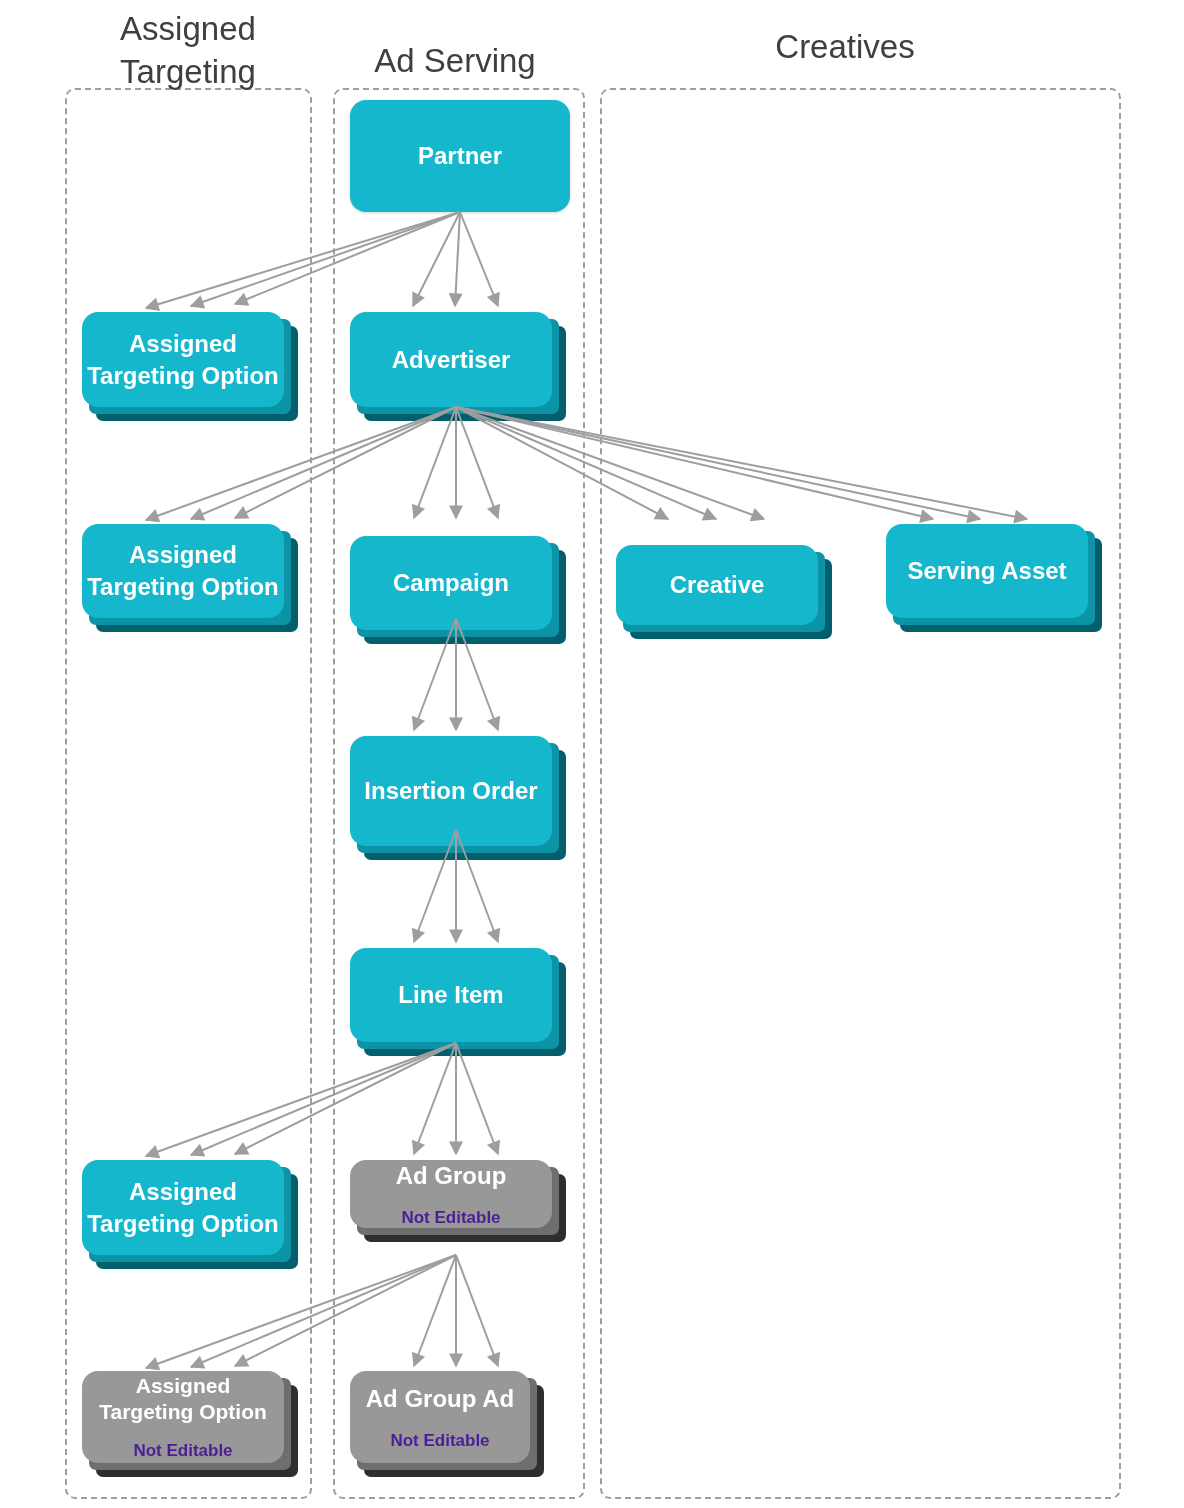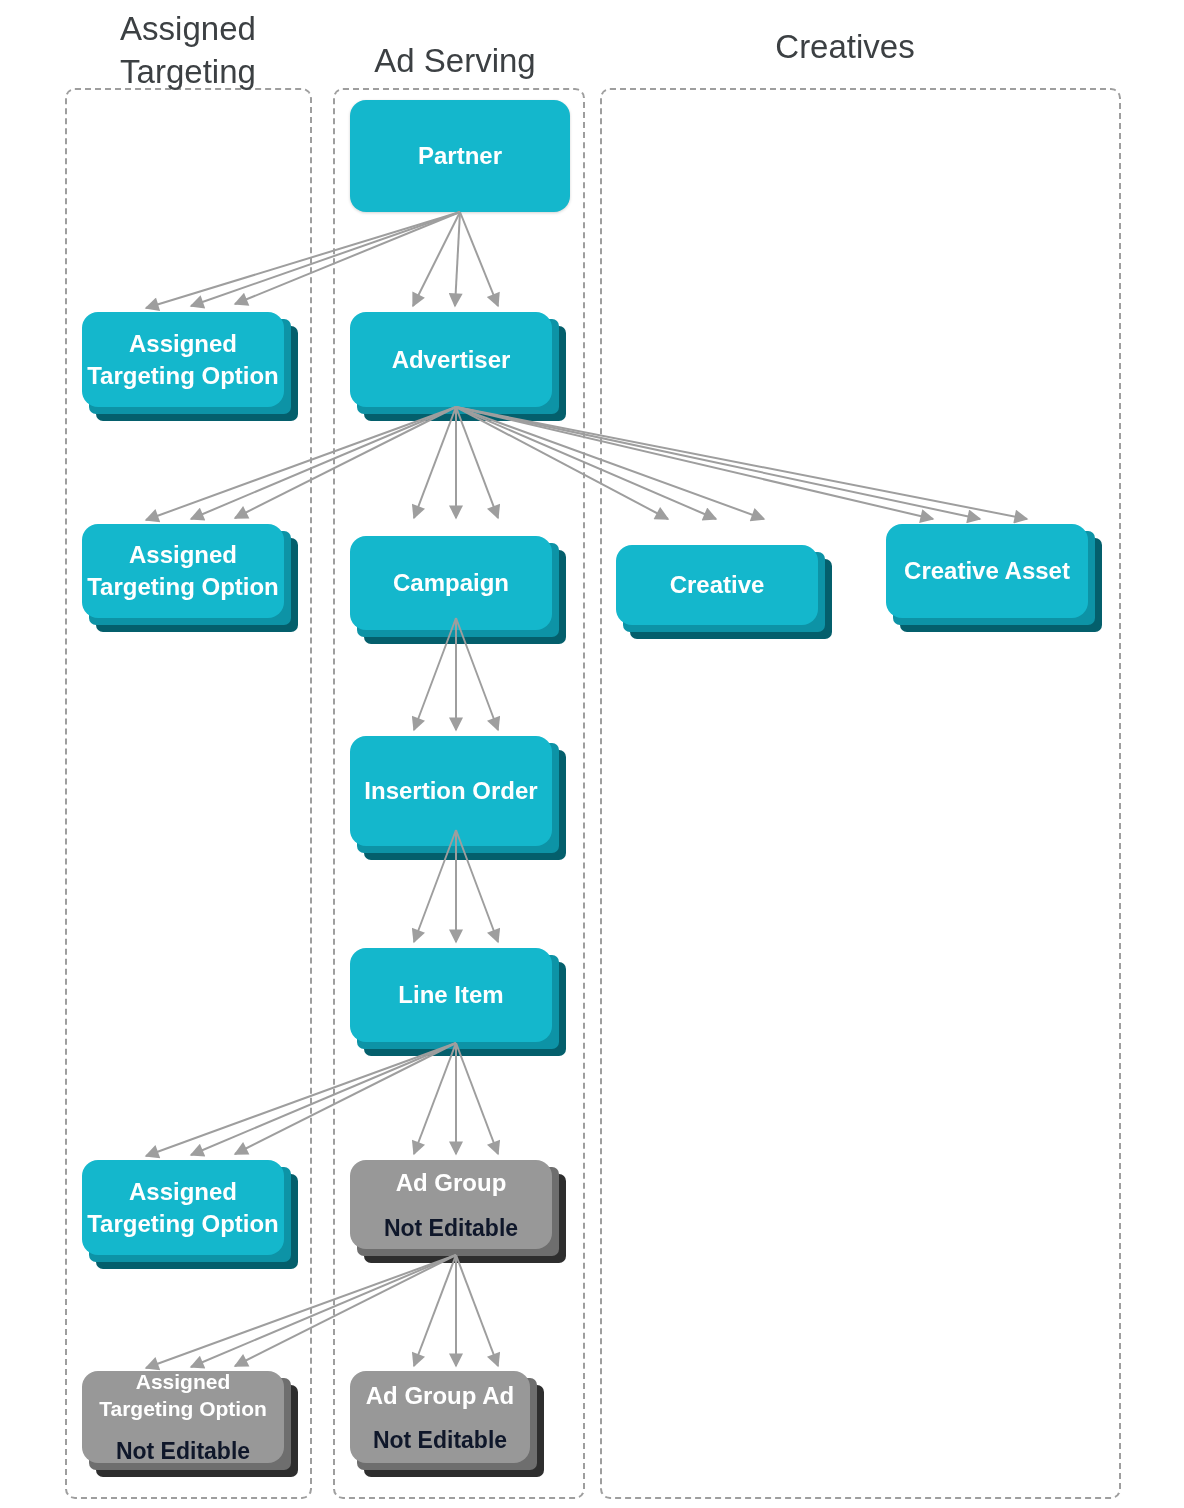--- a/index.html
+++ b/index.html
@@ -31,36 +31,36 @@
                 width:100%; height:100%; background:var(--c3); border-radius:7px; z-index:1; }
   .node.stacked::after  { content:""; position:absolute; left:7px; top:7px;
                 width:100%; height:100%; background:var(--c2); border-radius:7px; z-index:2; }
   .node.single .face { box-shadow:0 1px 3px rgba(0,0,0,0.18); }
 
   .cyan { --c1:#14B7CC; --c2:#0D93A6; --c3:#045F6C; }
   .gray { --c1:#989898; --c2:#6E6E6E; --c3:#2E2E2E; }
 
   .label { color:#ffffff; font-weight:bold; font-size:24px; line-height:1.32;
            text-align:center; }
-  .sublabel { color:#0f172a; font-weight:bold; font-size:23px; text-align:center; }
+  .sublabel { color:#4c1d95; font-weight:bold; font-size:17px; text-align:center; }
   .label-sm { font-size:21px; line-height:1.25; }
   .gap-sm { gap:10px; }
 
   
   .n-partner        { left:350px; top:100px;  width:220px; height:112px; }
   .n-advertiser     { left:350px; top:312px;  width:202px; height:95px; }
   .n-ato1           { left:82px;  top:312px;  width:202px; height:95px; }
   .n-ato2           { left:82px;  top:524px;  width:202px; height:94px; }
   .n-campaign       { left:350px; top:524px;  width:202px; height:94px;margin-top:12px; }
   .n-creative       { left:616px; top:545px;  width:202px; height:80px; }
   .n-creative-asset { left:886px; top:524px;  width:202px; height:94px; }
   .n-insertion-order{ left:350px; top:736px;  width:202px; height:110px; }
   .n-line-item      { left:350px; top:948px;  width:202px; height:94px; }
   .n-ato3           { left:82px;  top:1160px; width:202px; height:95px; }
-  .n-ad-group       { left:350px; top:1160px; width:202px; height:89px; }
+  .n-ad-group       { left:350px; top:1160px; width:202px; height:68px; }
   .n-ato4           { left:82px;  top:1371px; width:202px; height:92px; }
   .n-ad-group-ad    { left:350px; top:1371px; width:180px; height:92px; }
 
   svg.arrows { position:absolute; left:0; top:0; z-index:10; pointer-events:none; }
   svg.arrows line { stroke:#9E9E9E; stroke-width:2; }
 </style>
 </head>
 <body>
 
 <div class="stage">
@@ -104,21 +104,21 @@
   </div>
 
   <div class="node stacked cyan n-creative">
     <div class="face">
         <span class="label">Creative</span>
       </div>
   </div>
 
   <div class="node stacked cyan n-creative-asset">
     <div class="face">
-        <span class="label">Creative Asset</span>
+        <span class="label">Serving Asset</span>
       </div>
   </div>
 
   <div class="node stacked cyan n-insertion-order">
     <div class="face">
         <span class="label">Insertion Order</span>
       </div>
   </div>
 
   <div class="node stacked cyan n-line-item">

